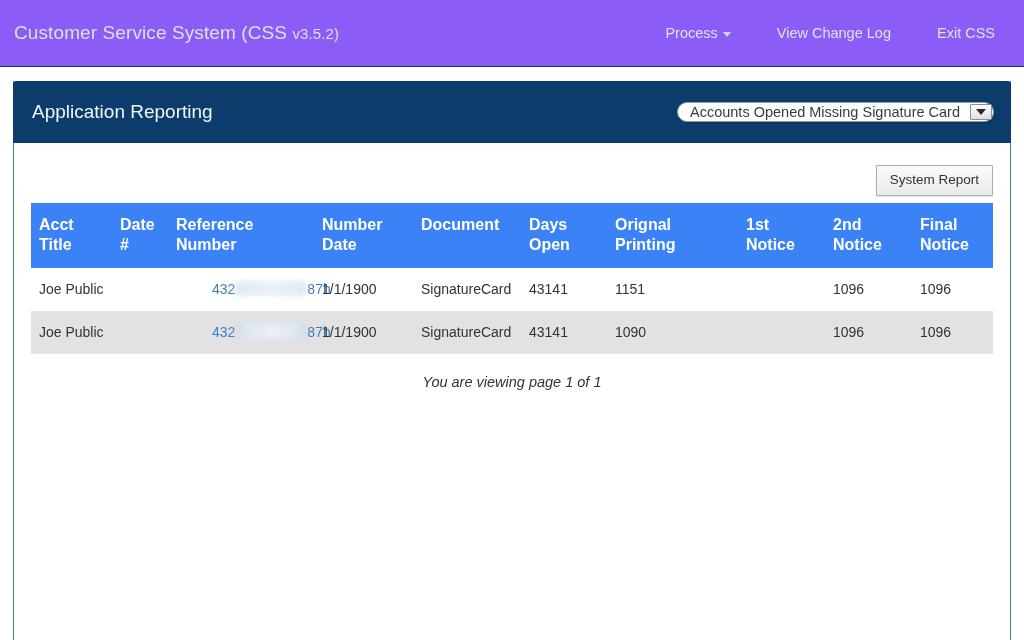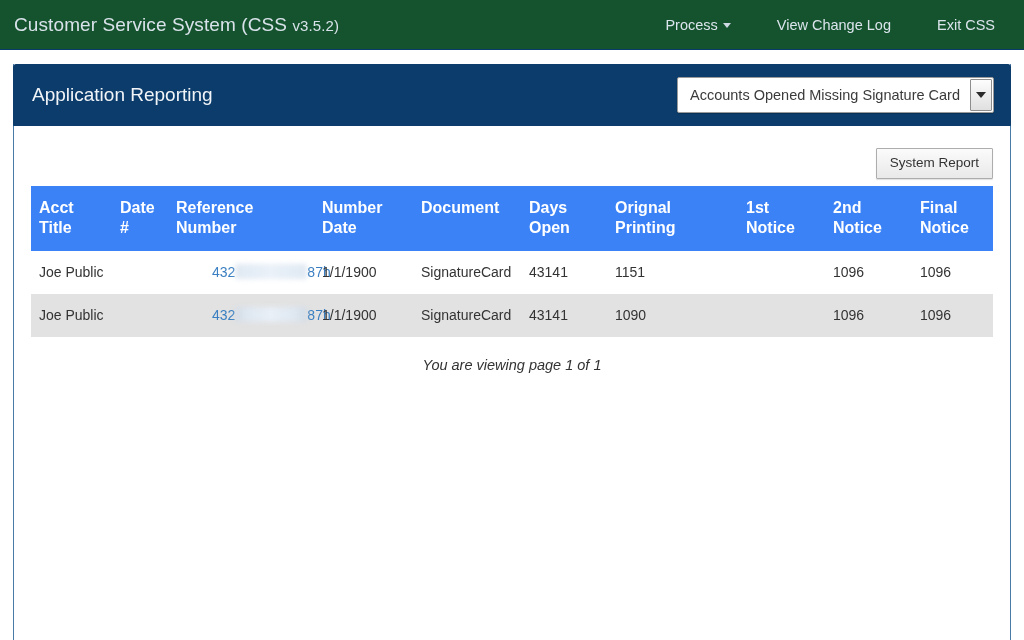--- a/index.html
+++ b/index.html
@@ -9,22 +9,22 @@
     width: 1024px;
     height: 640px;
     overflow: hidden;
     background: #ffffff;
     font-family: "Liberation Sans", sans-serif;
   }
 
   
   .navbar {
     position: relative;
-    height: 50px;
-    background: #14532d;
+    height: 67px;
+    background: #8b5cf6;
     border-bottom: 1px solid #0a3a69;
     display: flex;
     align-items: center;
     justify-content: space-between;
     padding: 0 14px 0 14px;
     box-sizing: border-box;
   }
   .brand {
     color: #d9e2ea;
     font-size: 19px;
@@ -91,22 +91,22 @@
     font-size: 19px;
     white-space: nowrap;
   }
 
   
   .report-select-wrap {
     display: flex;
     align-items: stretch;
     background: #ffffff;
     border: 1px solid #9a9a9a;
-    border-radius: 2px;
-    height: 36px;
+    border-radius: 12px;
+    height: 20px;
     box-shadow: 0 1px 1px rgba(0,0,0,0.18);
     min-width: 312px;
     box-sizing: border-box;
   }
   .report-select-text {
     flex: 1;
     display: flex;
     align-items: center;
     padding: 0 10px 0 12px;
     font-size: 14.5px;

